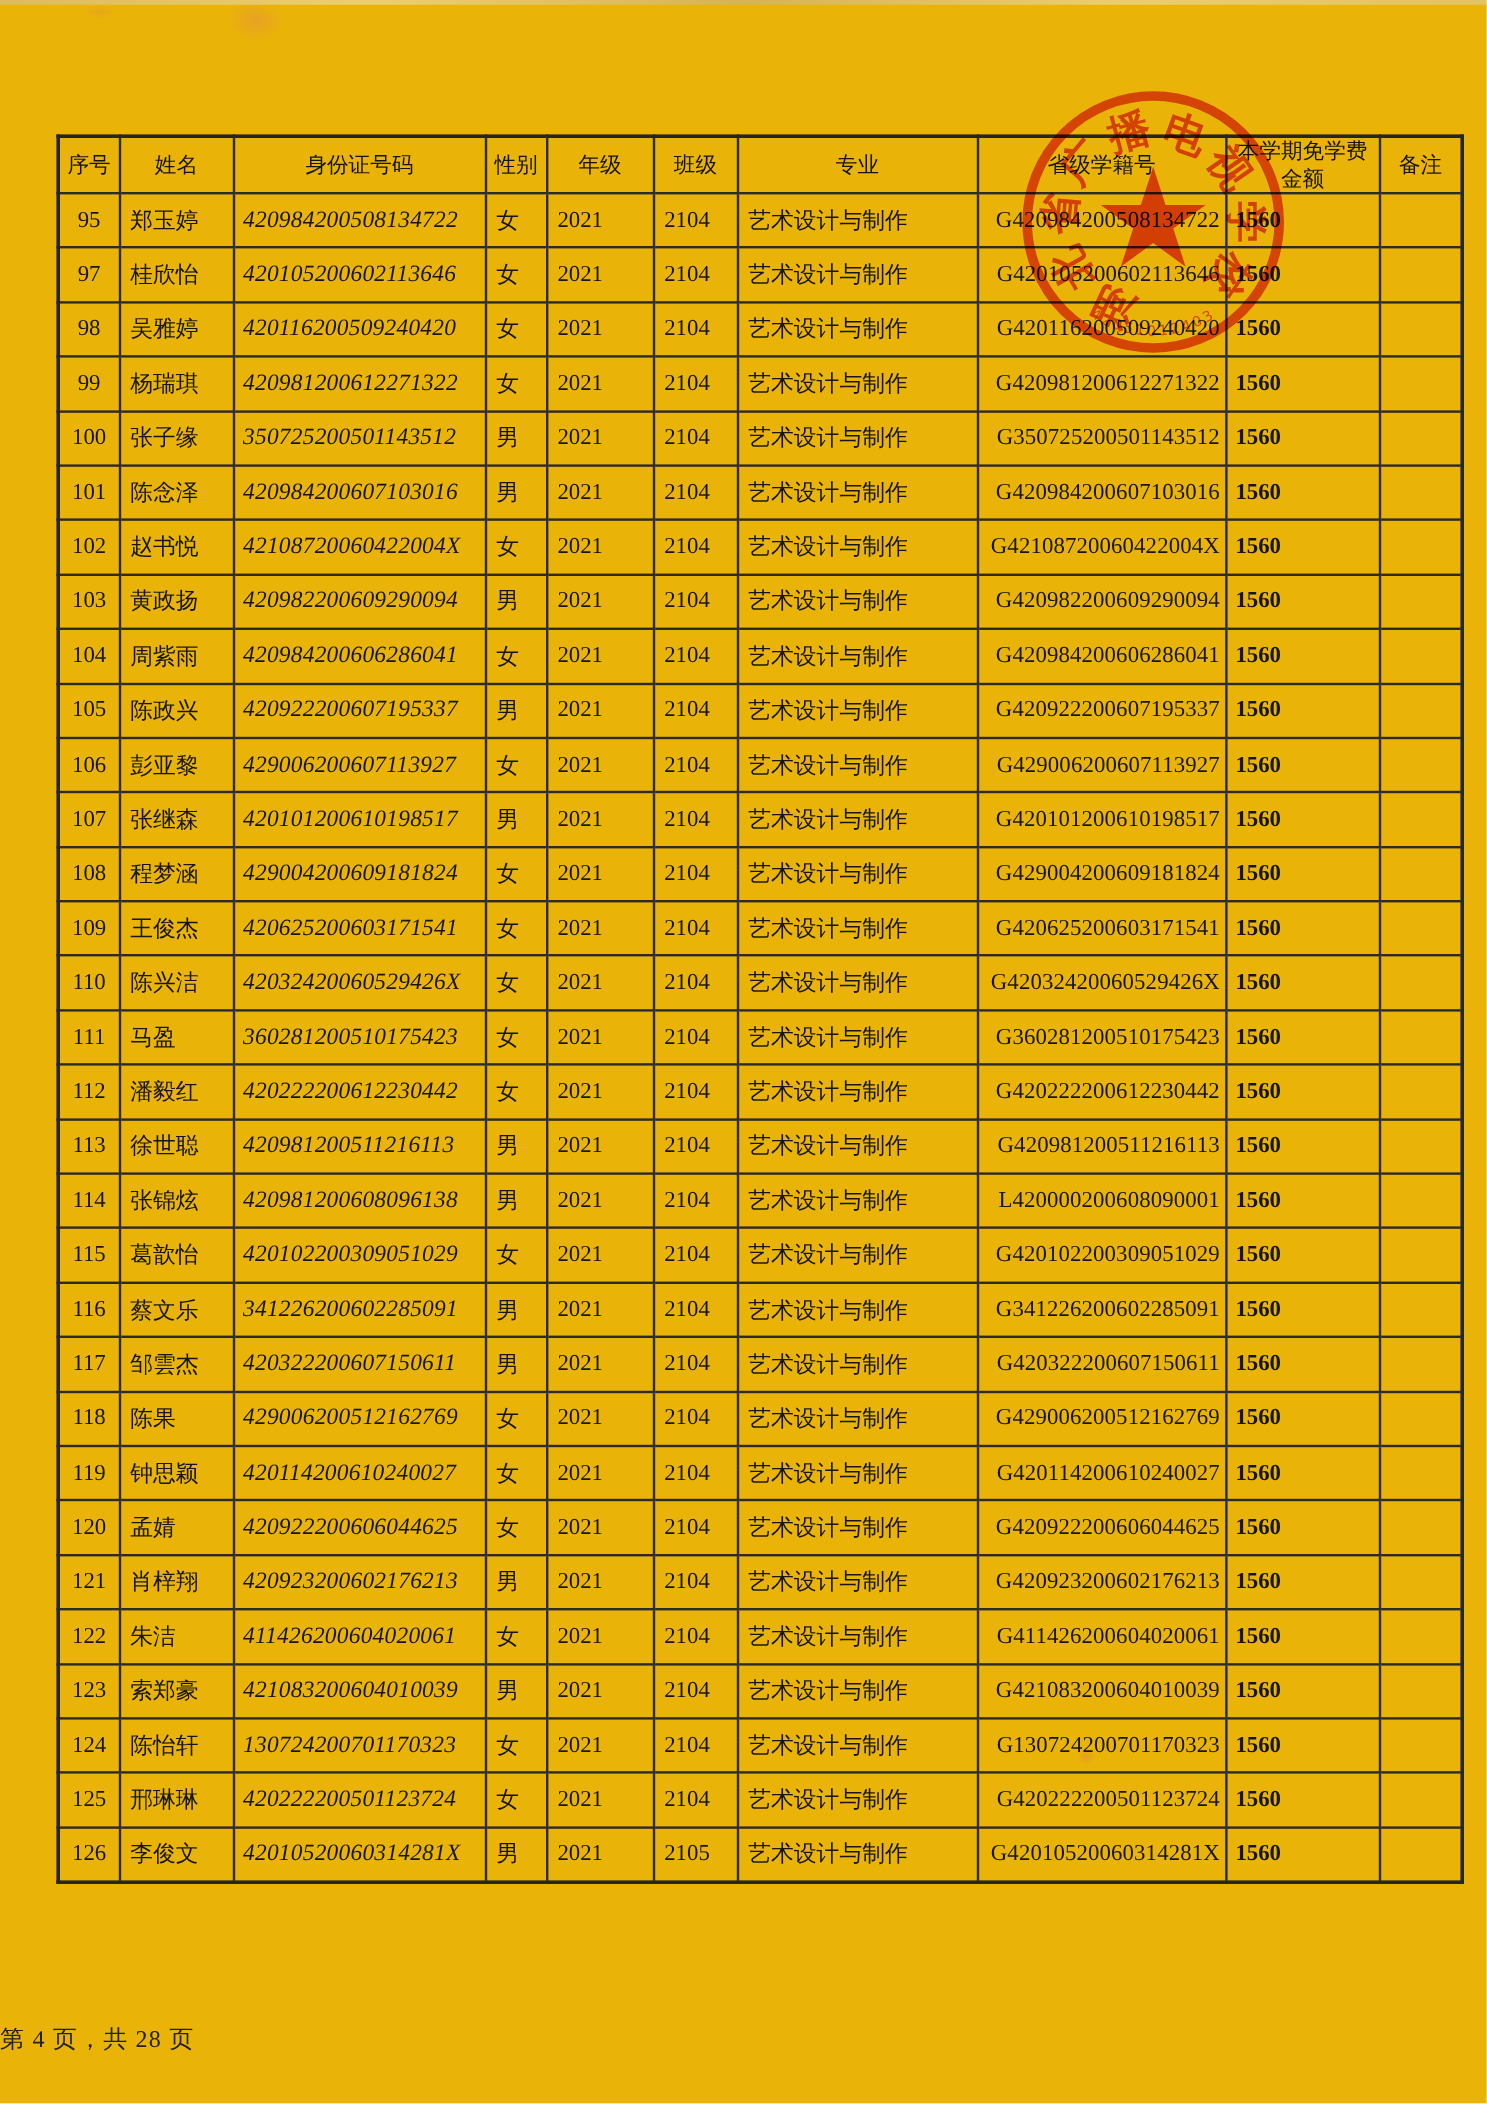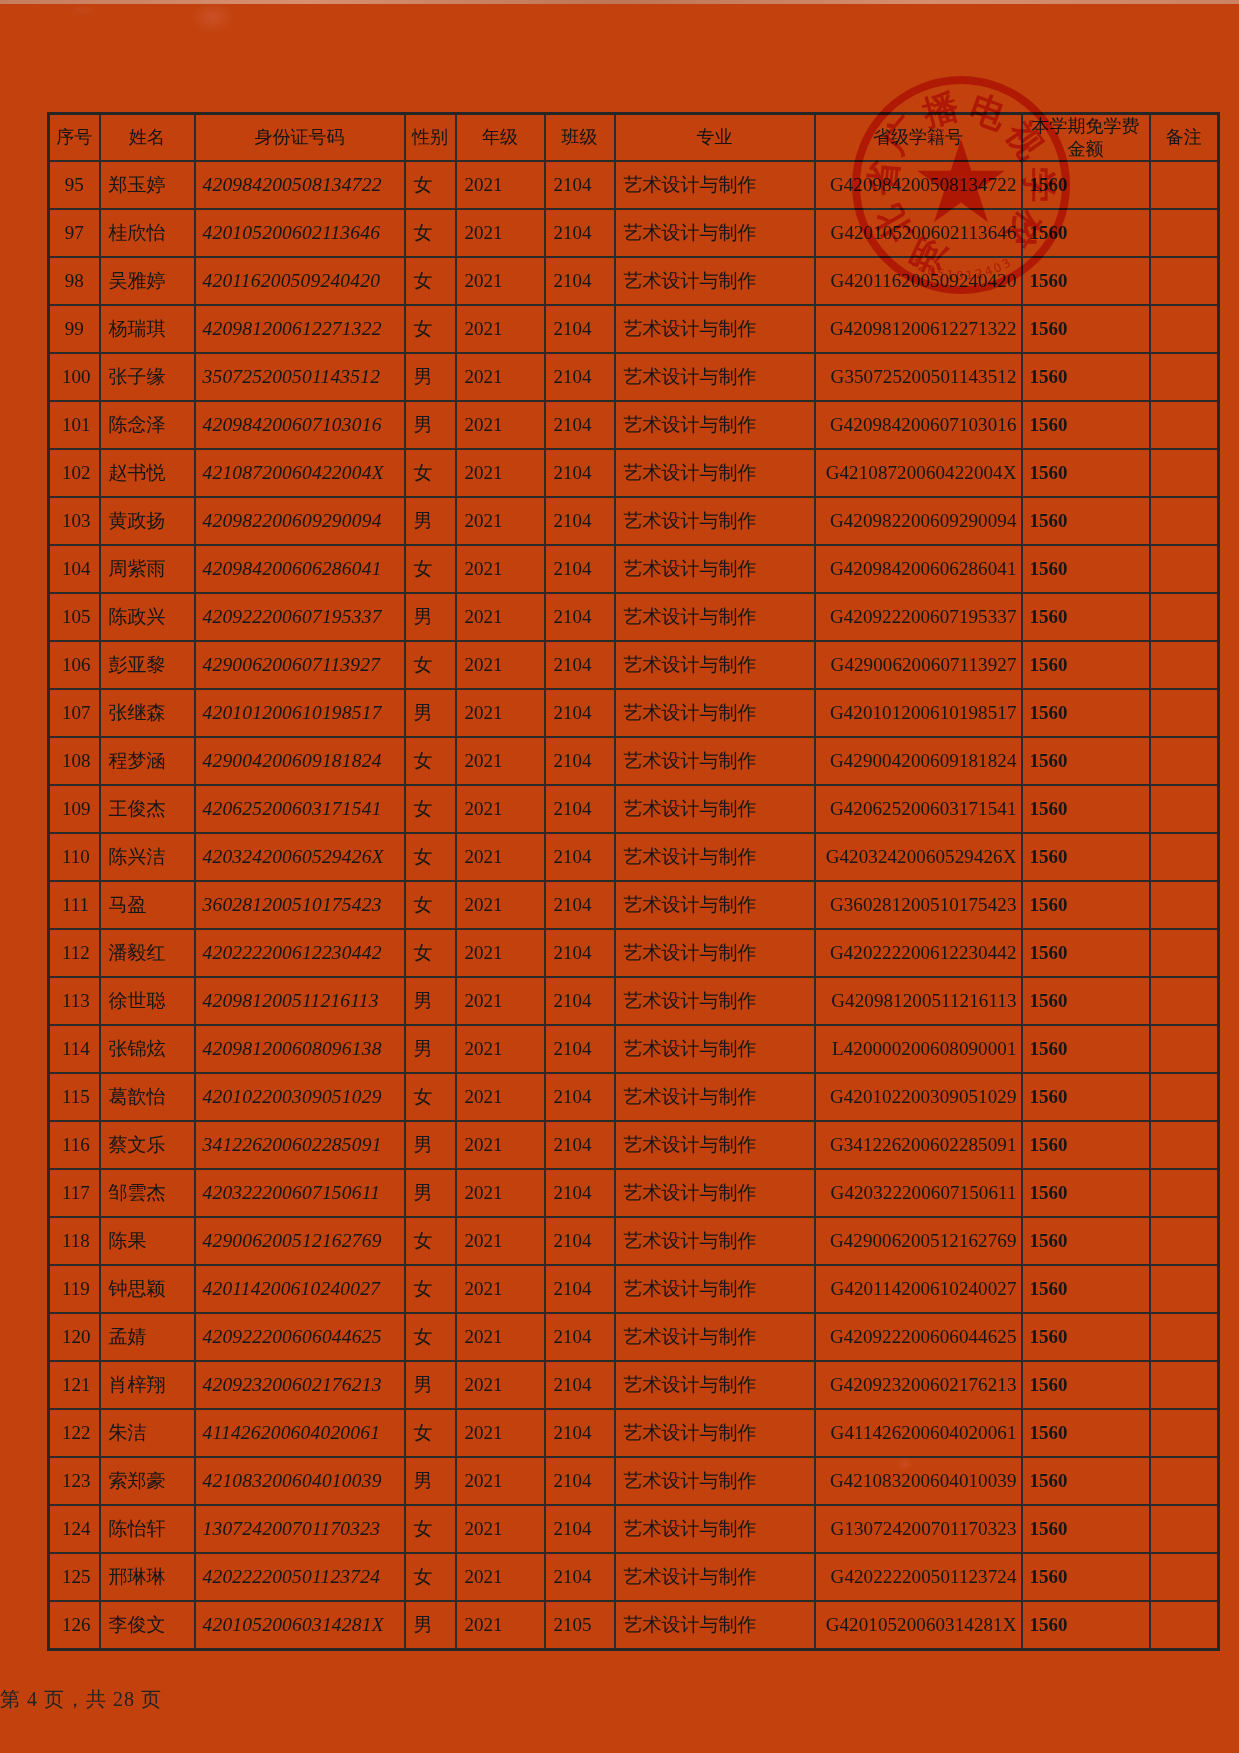--- a/index.html
+++ b/index.html
@@ -1,19 +1,19 @@
 <!DOCTYPE html>
 <html><head>
 <meta charset="utf-8">
 <style>
   html,body{margin:0;padding:0;background:#ffffff;}
   .page{
     position:relative;
     width:1239px;height:1753px;
-    background:#c2410c;
+    background:#eab308;
     overflow:hidden;
     font-family:"Liberation Serif","DejaVu Serif",serif;
     color:#1e1e1e;
   }
   
   .scan-edge{
     position:absolute;top:0;left:0;right:0;height:4px;
     background:linear-gradient(90deg,#c9c6c0,#f2f0ec 25%,#b9b5ae 50%,#efede9 75%,#d8d5cf);
     opacity:.45;
   }
@@ -42,21 +42,21 @@
   tbody tr{height:45.4px;}
   th{
     font-size:18px;font-weight:normal;text-align:center;
     padding:0 6px;line-height:1.25;white-space:normal !important;
     color:#141414;
   }
   td{
     font-size:19px;vertical-align:middle;padding:0 4px 0 8px;
     color:#161616;
   }
-  td.c0{text-align:center;padding:12px;}
+  td.c0{text-align:center;padding:0;}
   td.c2{font-size:19.5px;padding-left:7px;letter-spacing:.2px;font-style:italic;}
   td.c7{padding-left:2px;letter-spacing:.1px;text-align:right;}
   td.c8{padding-left:7px;font-weight:bold;}
 
   
   .seal{
     position:absolute;left:831px;top:55px;width:260px;height:260px;
     mix-blend-mode:multiply;opacity:.92;pointer-events:none;
   }
   .seal-ring{fill:none;stroke-width:8;opacity:.9;}

